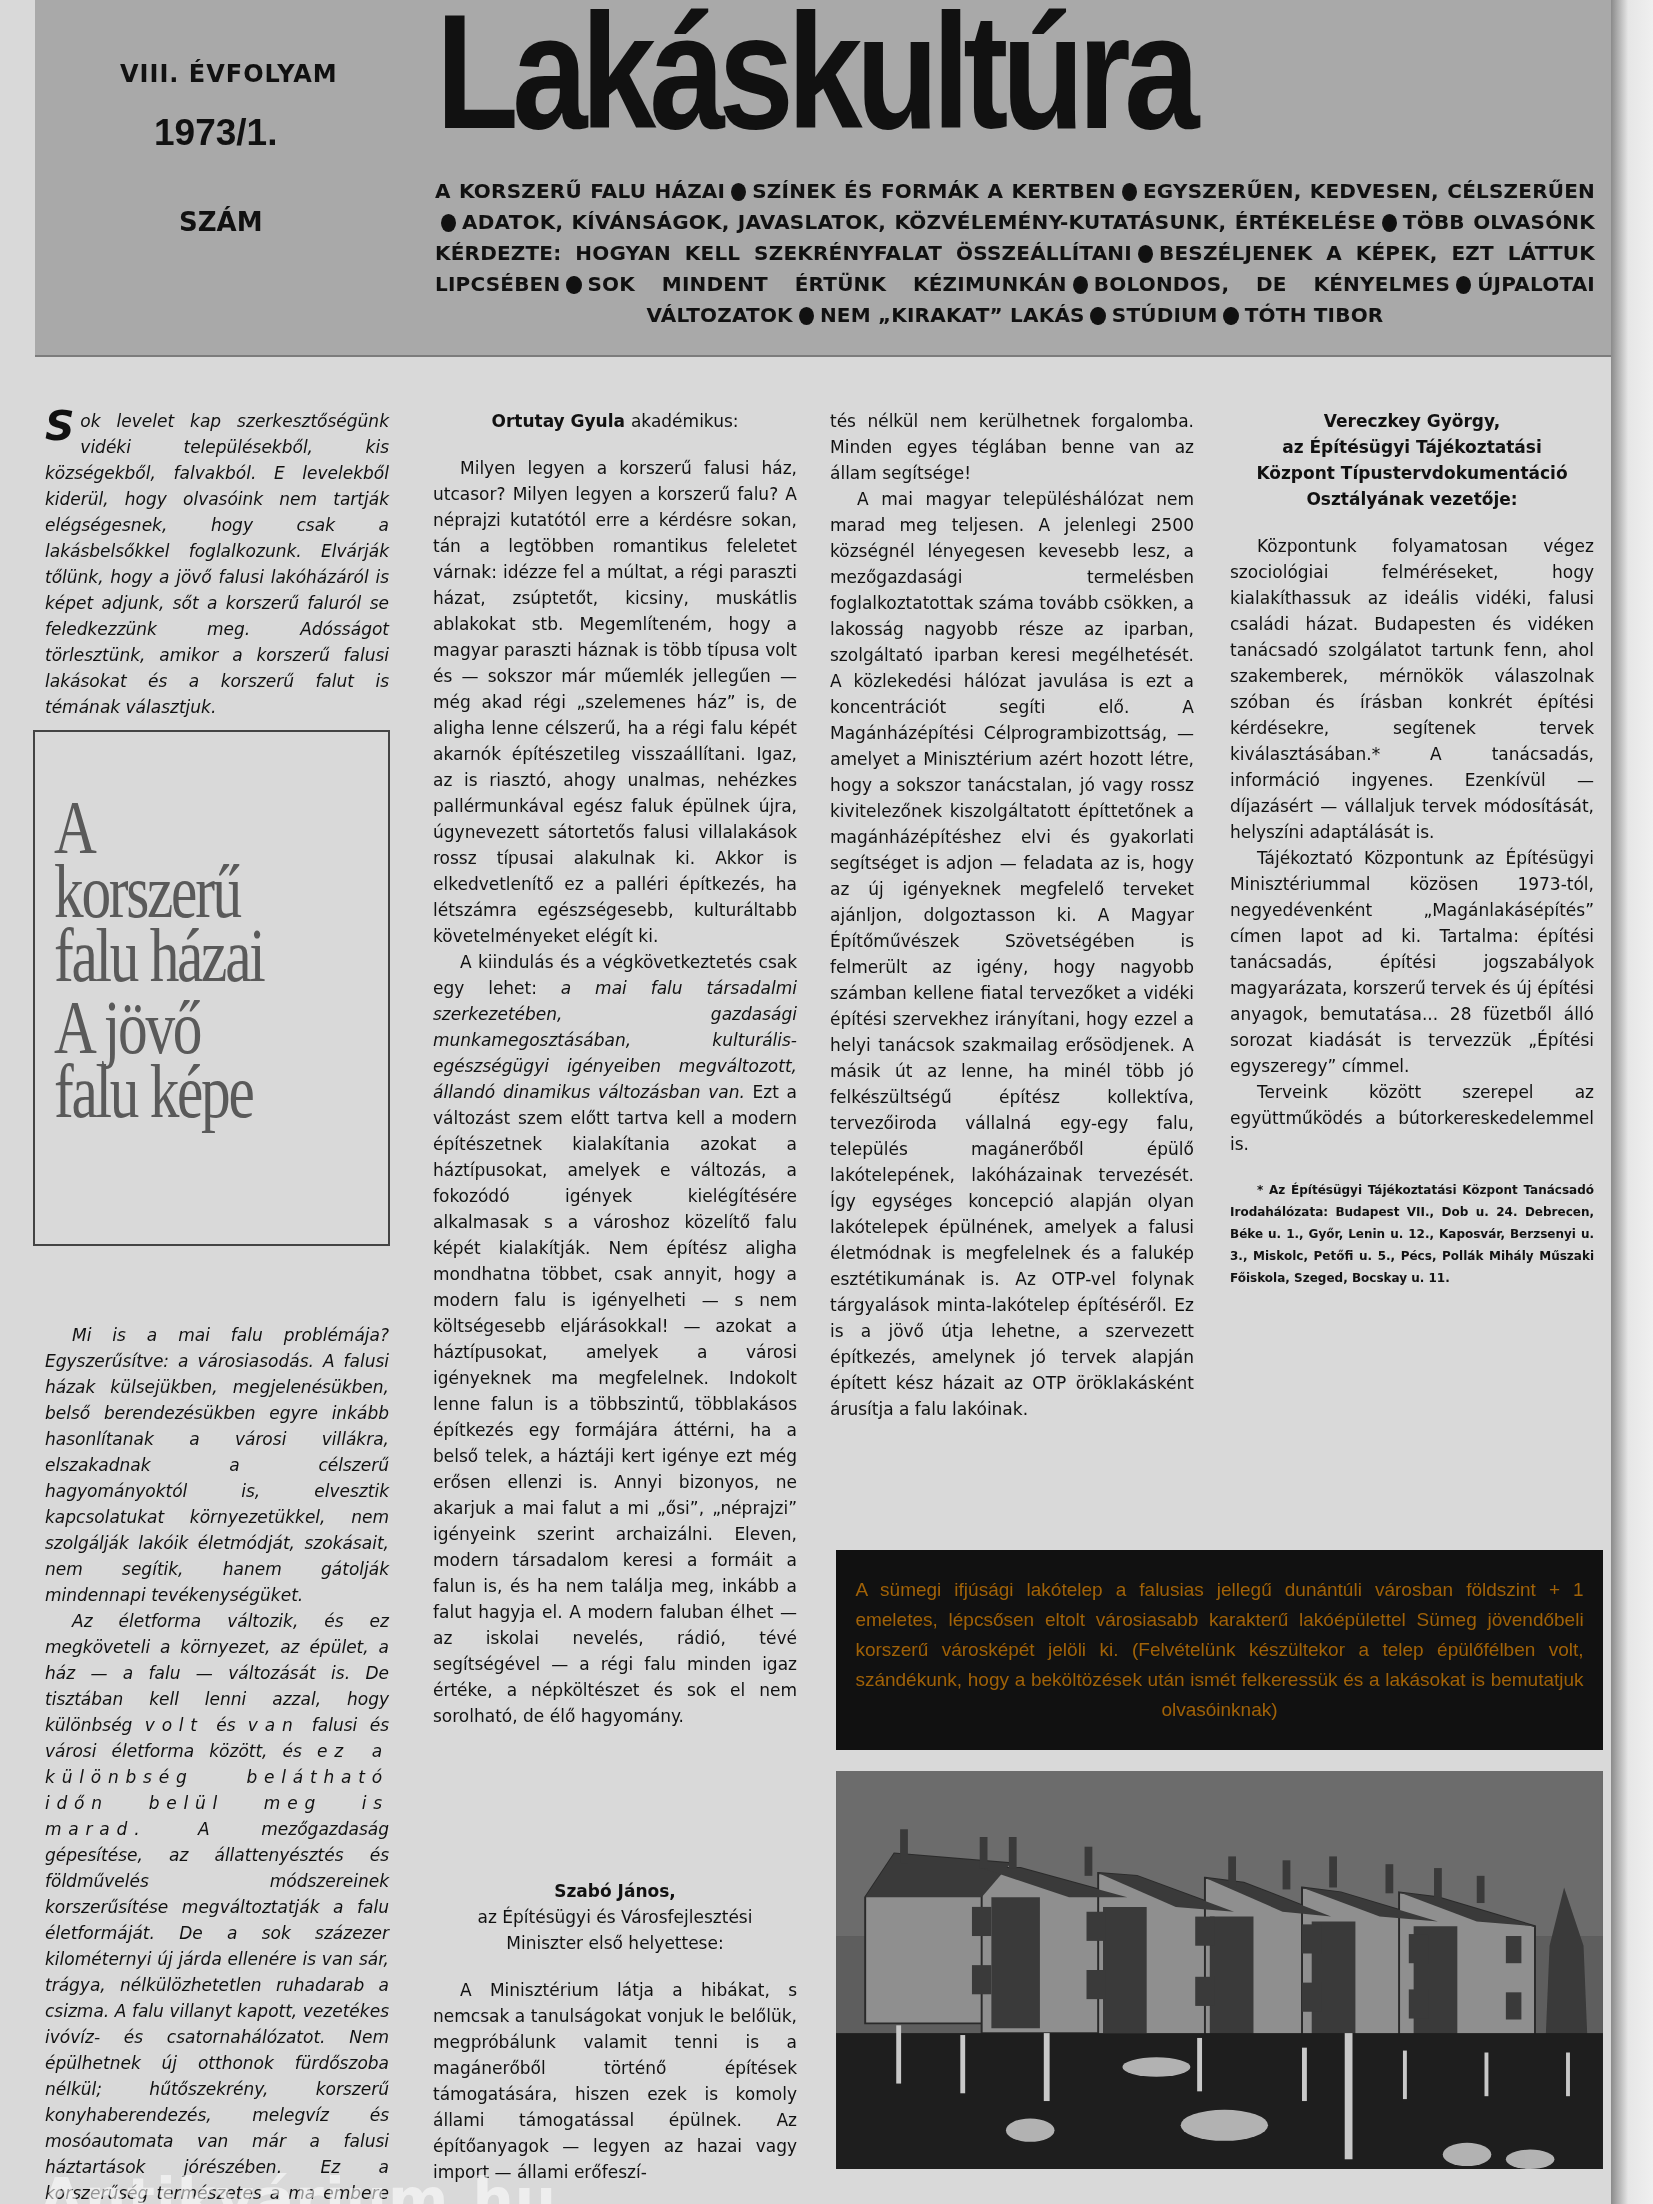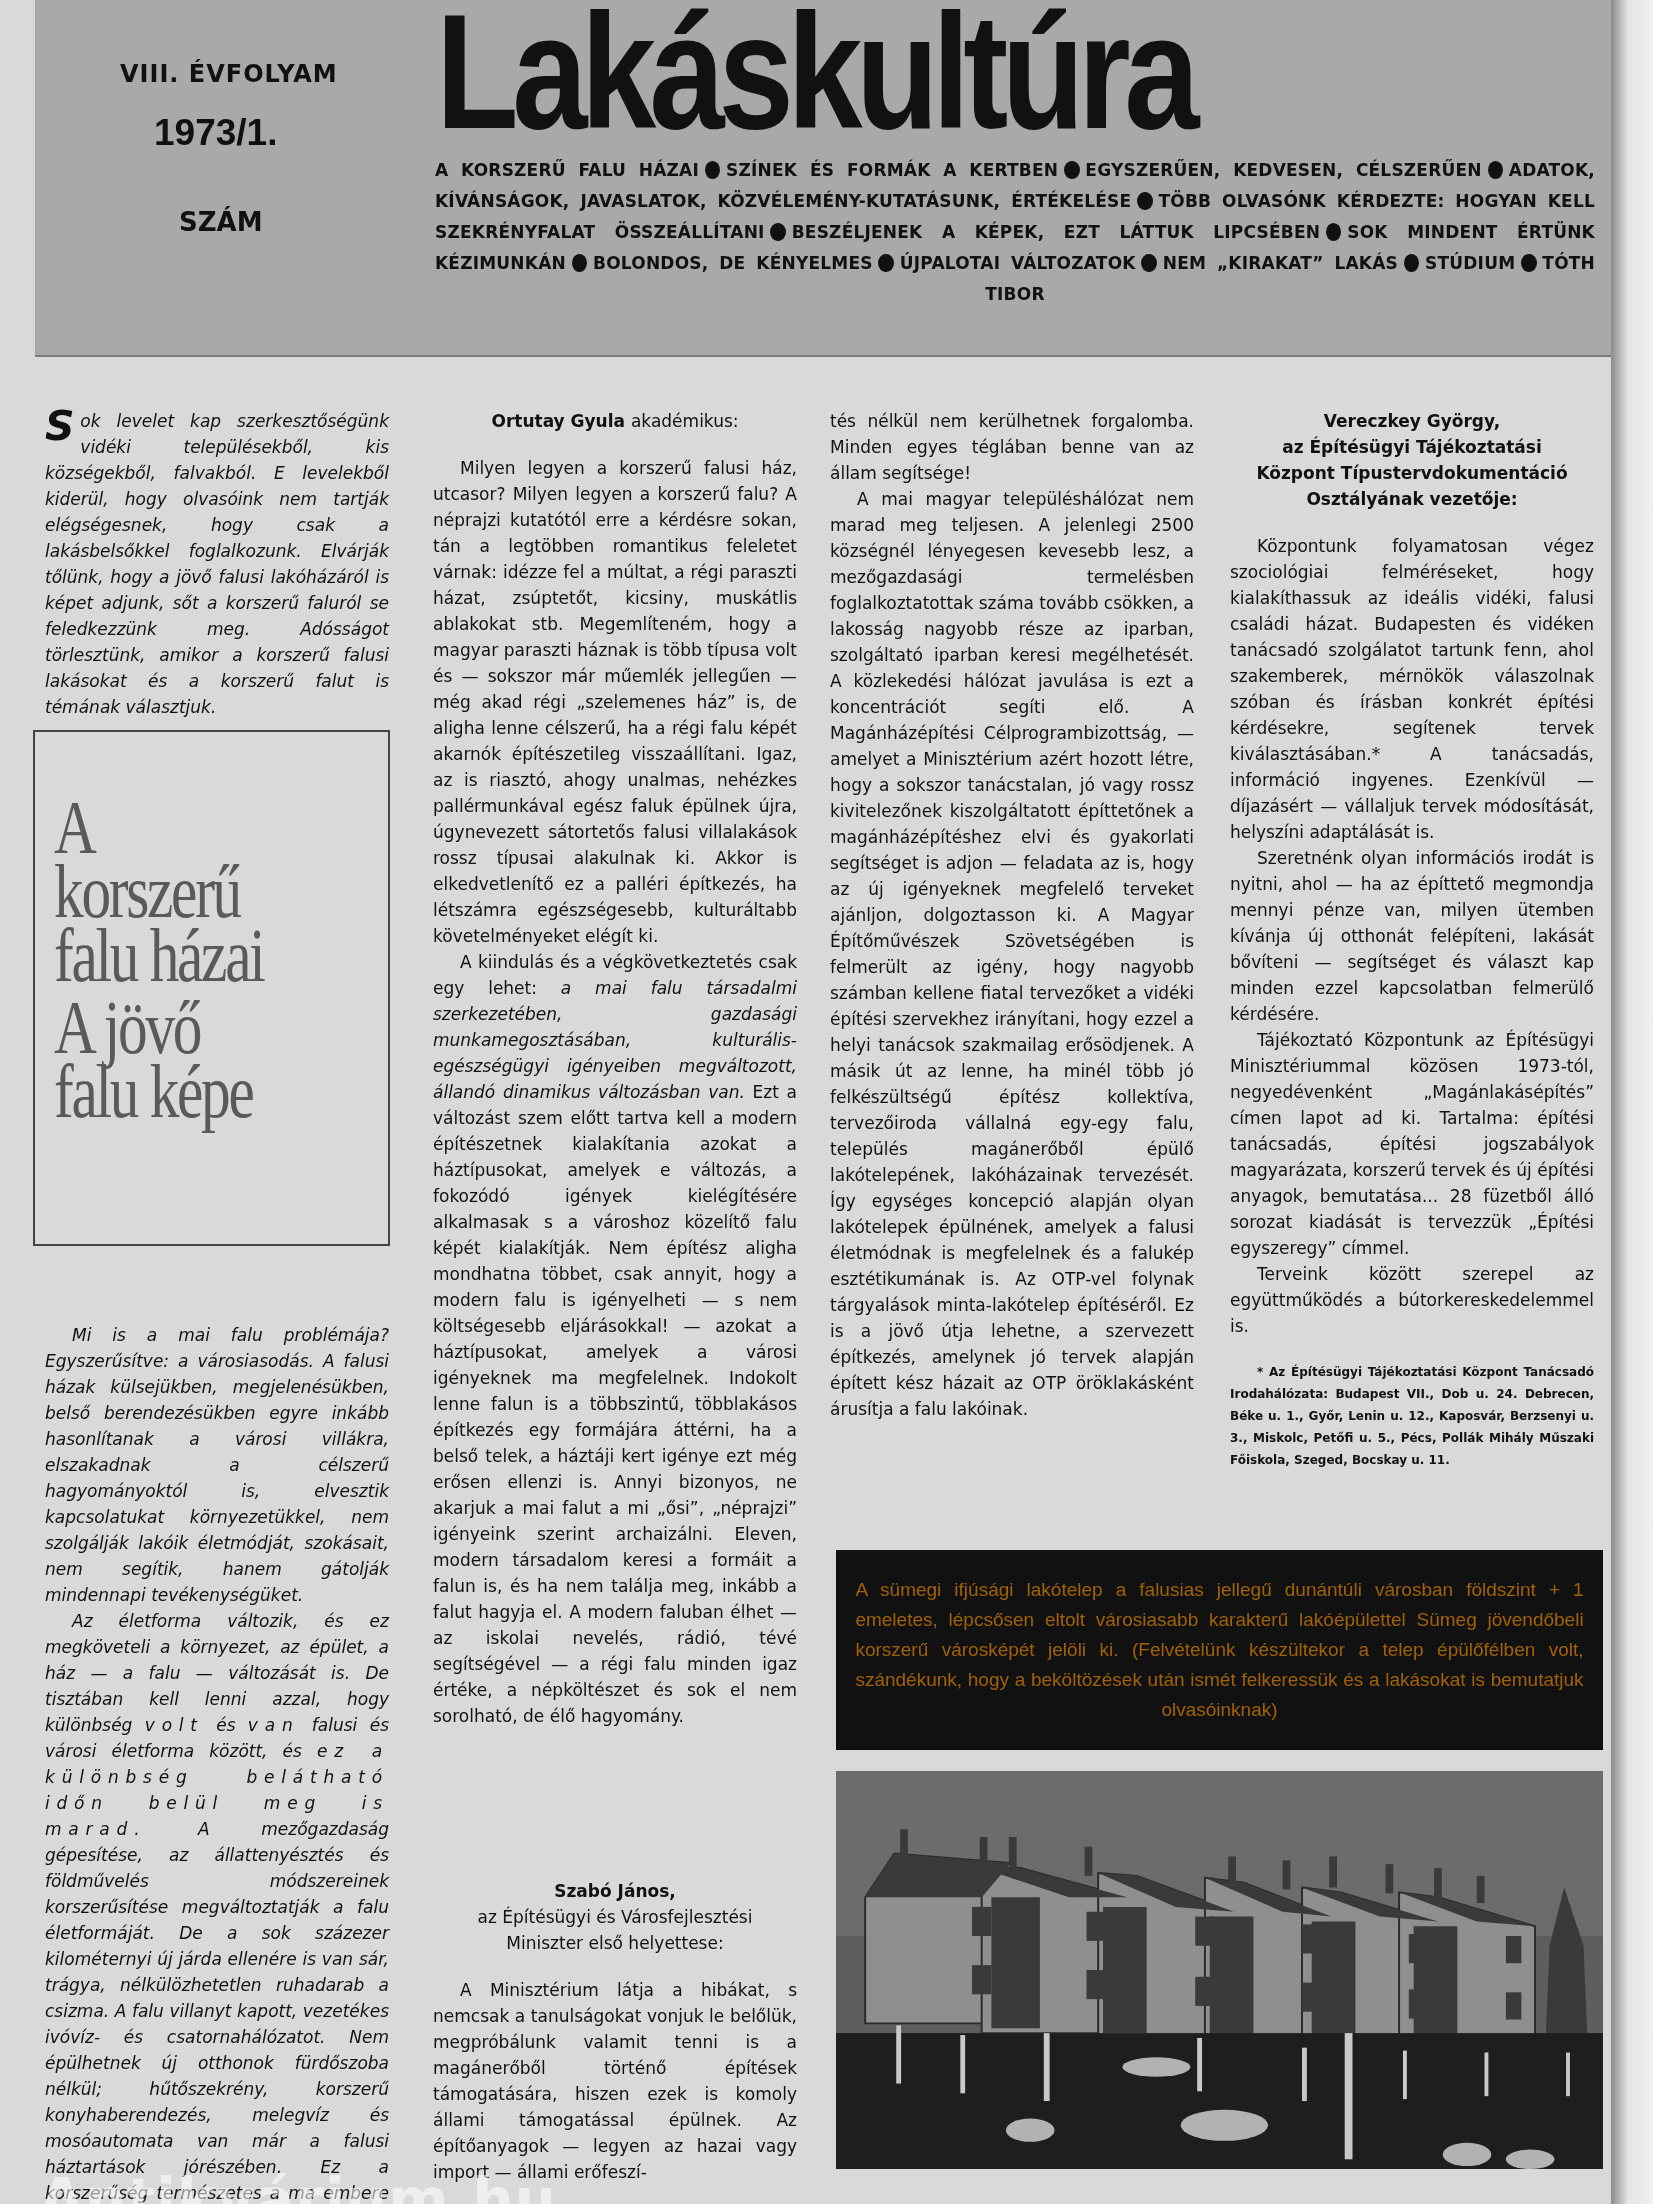--- a/index.html
+++ b/index.html
@@ -4,21 +4,21 @@
 <style>
   html,body{margin:0;padding:0;}
   body{width:1654px;height:2205px;background:#d6d6d6;position:relative;overflow:hidden;font-family:"DejaVu Sans",sans-serif;color:#111;}
   .page{position:absolute;left:0;top:0;width:1611px;height:2205px;background:#d9d9d9;}
   .edge{position:absolute;left:1611px;top:0;width:43px;height:2205px;background:linear-gradient(90deg,#8a8a8a,#e6e6e6 40%,#f0f0f0);}
   .header{position:absolute;left:35px;top:0;width:1576px;height:355px;background:#a9a9a9;border-bottom:2.9px solid #7c7c7c;}
   .vol{position:absolute;left:85px;top:60px;font-weight:bold;font-size:24px;letter-spacing:1px;}
   .issue{position:absolute;left:119px;top:112px;font-weight:bold;font-size:37px;font-family:"Liberation Sans Narrow","Liberation Sans",sans-serif;}
   .szam{position:absolute;left:144px;top:175px;font-weight:bold;font-size:26px;margin-top:32px;}
   .masthead{position:absolute;left:401px;top:-9.7px;font-family:"Liberation Sans",sans-serif;font-weight:bold;font-size:163px;letter-spacing:-7.8px;transform:scaleX(0.83);transform-origin:left top;line-height:1;}
-  .contents{position:absolute;left:400px;top:155px;width:1160px;font-weight:bold;font-size:17px;line-height:31px;text-align:justify;text-align-last:center;text-transform:uppercase;letter-spacing:0.2px;}
+  .contents{position:absolute;left:400px;top:176px;width:1160px;font-weight:bold;font-size:20px;line-height:31px;text-align:justify;text-align-last:center;text-transform:uppercase;letter-spacing:0.2px;}
   .contents .dot{display:inline-block;width:15.5px;height:18.4px;border-radius:50%;background:#111;vertical-align:-2.9px;margin:0 5.8px;}
   .col{position:absolute;font-size:17px;line-height:26px;text-align:justify;}
   .col p{margin:0;text-indent:27px;}
   .italic{font-style:italic;}
   .c1{left:45px;width:344px;}
   .c2{left:433px;width:364px;}
   .c3{left:830px;width:364px;}
   .c4{left:1230px;width:364px;}
   .byline{text-align:center;font-weight:bold;text-indent:0 !important;}
   .byline .norm{font-weight:normal;}
@@ -76,21 +76,20 @@
 
   <div class="col c3" style="top:408px;">
     <p style="text-indent:0">tés nélkül nem kerülhetnek forgalomba. Minden egyes téglában benne van az állam segítsége!</p>
     <p>A mai magyar településhálózat nem marad meg teljesen. A jelenlegi 2500 községnél lényegesen kevesebb lesz, a mezőgazdasági termelésben foglalkoztatottak száma tovább csökken, a lakosság nagyobb része az iparban, szolgáltató iparban keresi megélhetését. A közlekedési hálózat javulása is ezt a koncentrációt segíti elő. A Magánházépítési Célprogrambizottság, — amelyet a Minisztérium azért hozott létre, hogy a sokszor tanácstalan, jó vagy rossz kivitelezőnek kiszolgáltatott építtetőnek a magánházépítéshez elvi és gyakorlati segítséget is adjon — feladata az is, hogy az új igényeknek megfelelő terveket ajánljon, dolgoztasson ki. A Magyar Építőművészek Szövetségében is felmerült az igény, hogy nagyobb számban kellene fiatal tervezőket a vidéki építési szervekhez irányítani, hogy ezzel a helyi tanácsok szakmailag erősödjenek. A másik út az lenne, ha minél több jó felkészültségű építész kollektíva, tervezőiroda vállalná egy-egy falu, település magánerőből épülő lakótelepének, lakóházainak tervezését. Így egységes koncepció alapján olyan lakótelepek épülnének, amelyek a falusi életmódnak is megfelelnek és a falukép esztétikumának is. Az OTP-vel folynak tárgyalások minta-lakótelep építéséről. Ez is a jövő útja lehetne, a szervezett építkezés, amelynek jó tervek alapján épített kész házait az OTP öröklakásként árusítja a falu lakóinak.</p>
   </div>
 
   <div class="col c4" style="top:408px;">
     <p class="byline">Vereczkey György,</p>
     <p class="byline" style="padding:0 14.6px;">az Építésügyi Tájékoztatási Központ Típustervdokumentáció Osztályának vezetője:</p>
     <p style="margin-top:21.3px;">Központunk folyamatosan végez szociológiai felméréseket, hogy kialakíthassuk az ideális vidéki, falusi családi házat. Budapesten és vidéken tanácsadó szolgálatot tartunk fenn, ahol szakemberek, mérnökök válaszolnak szóban és írásban konkrét építési kérdésekre, segítenek tervek kiválasztásában.* A tanácsadás, információ ingyenes. Ezenkívül — díjazásért — vállaljuk tervek módosítását, helyszíni adaptálását is.</p>
-    <p>Szeretnénk olyan információs irodát is nyitni, ahol — ha az építtető megmondja mennyi pénze van, milyen ütemben kívánja új otthonát felépíteni, lakását bővíteni — segítséget és választ kap minden ezzel kapcsolatban felmerülő kérdésére.</p>
     <p>Tájékoztató Központunk az Építésügyi Minisztériummal közösen 1973-tól, negyedévenként „Magánlakásépítés” címen lapot ad ki. Tartalma: építési tanácsadás, építési jogszabályok magyarázata, korszerű tervek és új építési anyagok, bemutatása... 28 füzetből álló sorozat kiadását is tervezzük „Építési egyszeregy” címmel.</p>
     <p>Terveink között szerepel az együttműködés a bútorkereskedelemmel is.</p>
     <p class="footnote">* Az Építésügyi Tájékoztatási Központ Tanácsadó Irodahálózata: Budapest VII., Dob u. 24. Debrecen, Béke u. 1., Győr, Lenin u. 12., Kaposvár, Berzsenyi u. 3., Miskolc, Petőfi u. 5., Pécs, Pollák Mihály Műszaki Főiskola, Szeged, Bocskay u. 11.</p>
   </div>
 
   <div class="caption">A sümegi ifjúsági lakótelep a falusias jellegű dunántúli városban földszint + 1 emeletes, lépcsősen eltolt városiasabb karakterű lakóépülettel Sümeg jövendőbeli korszerű városképét jelöli ki. (Felvételünk készültekor a telep épülőfélben volt, szándékunk, hogy a beköltözések után ismét felkeressük és a lakásokat is bemutatjuk olvasóinknak)</div>
 
   <div class="photo">
     <svg width="767" height="398" viewBox="0 0 790 410">
       <rect x="0" y="0" width="790" height="410" fill="#5e5e5e"></rect>

